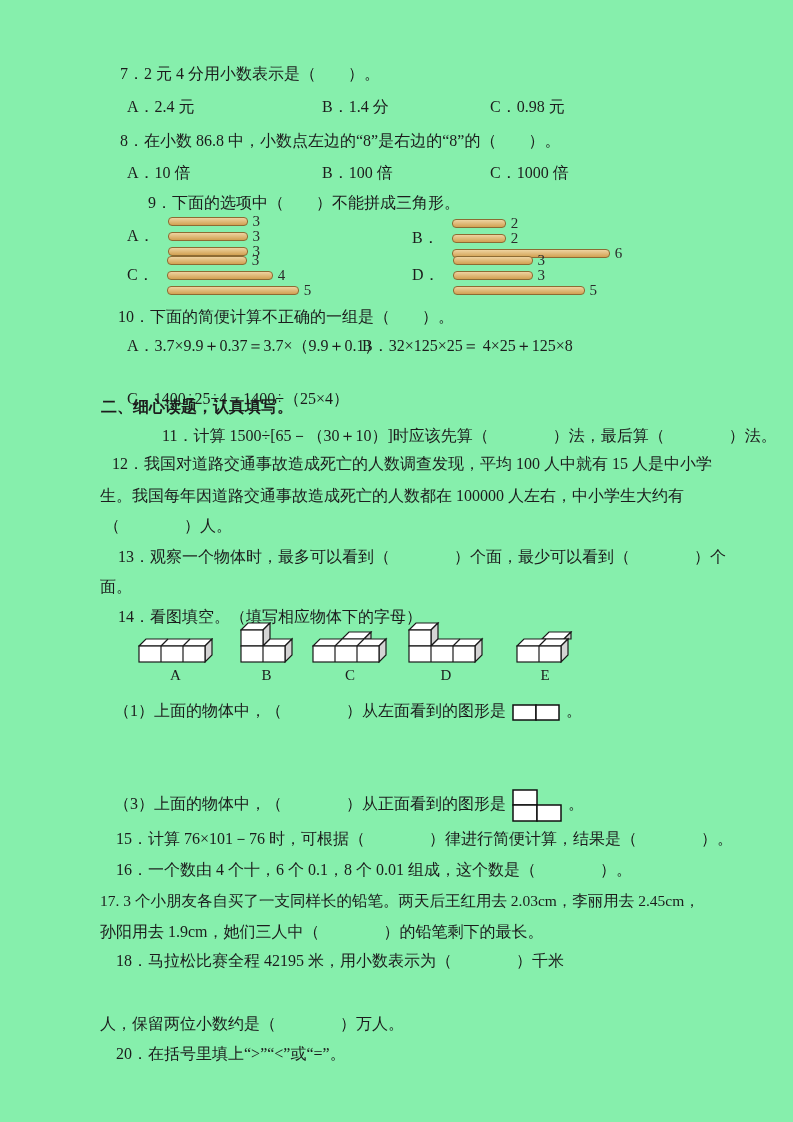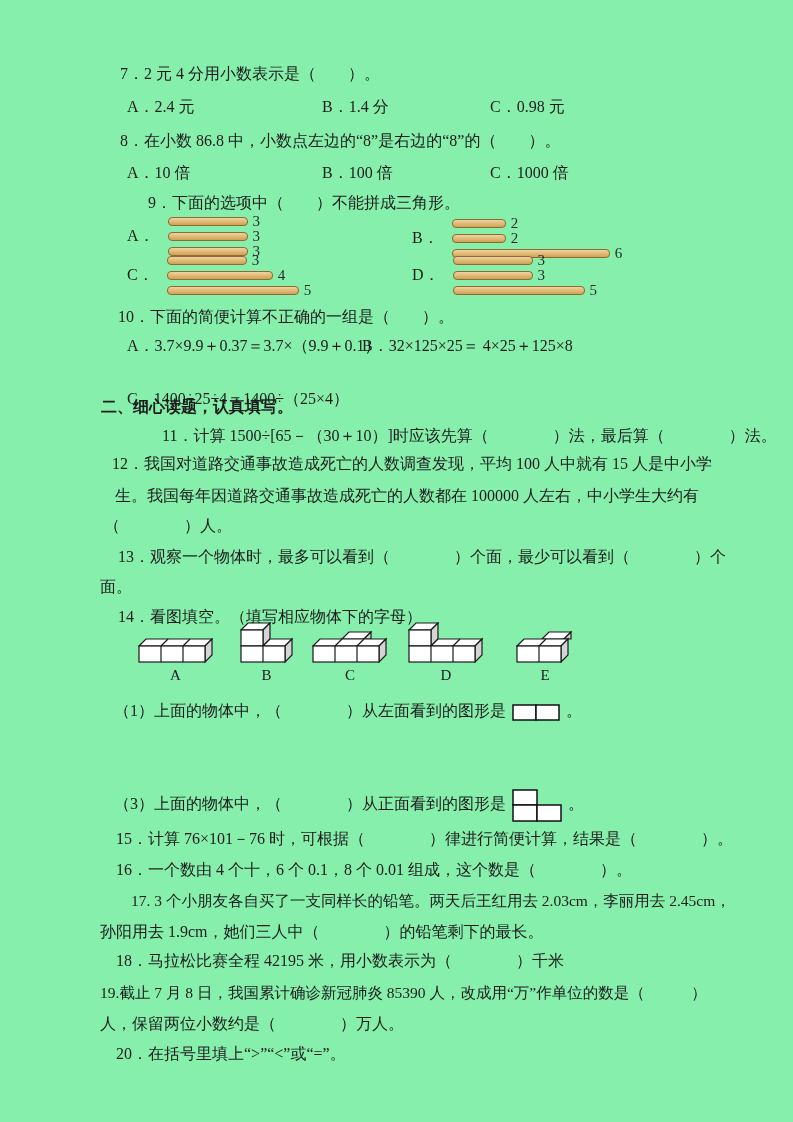--- a/index.html
+++ b/index.html
@@ -126,21 +126,21 @@
   <div class="line" style="left:118px;top:306px;">10．下面的简便计算不正确的一组是（　　）。</div>
   <span class="opt" style="left:127px;top:336px;">A．3.7×9.9＋0.37＝3.7×（9.9＋0.1）</span>
   <span class="opt" style="left:362px;top:336px;text-align:right;">B．32×125×25＝ 4×25＋125×8</span>
   <span class="opt" style="left:127px;top:367px;margin-top:22px;">C．1400÷25÷4＝1400÷（25×4）</span>
 
   <div class="line sec-title" style="left:101px;top:396px;">二、细心读题，认真填写。</div>
 
   <div class="line" style="left:126px;top:425px;margin-left:36px;">11．计算 1500÷[65－（30＋10）]时应该先算（　　　　）法，最后算（　　　　）法。</div>
 
   <div class="line" style="left:112px;top:453px;">12．我国对道路交通事故造成死亡的人数调查发现，平均 100 人中就有 15 人是中小学</div>
-  <div class="line" style="left:100px;top:485px;margin-left:15px;">生。我国每年因道路交通事故造成死亡的人数都在 100000 人左右，中小学生大约有</div>
+  <div class="line" style="left:100px;top:485px;">生。我国每年因道路交通事故造成死亡的人数都在 100000 人左右，中小学生大约有</div>
   <div class="line" style="left:104px;top:515px;">（　　　　）人。</div>
 
   <div class="line" style="left:118px;top:546px;">13．观察一个物体时，最多可以看到（　　　　）个面，最少可以看到（　　　　）个</div>
   <div class="line" style="left:100px;top:576px;">面。</div>
 
   <div class="line" style="left:118px;top:606px;">14．看图填空。（填写相应物体下的字母）</div>
 
   <div class="cubefig" style="left:138px;top:638px;">
     <svg width="75" height="25" viewBox="0 0 75 25">
       <polygon class="cube-face-top" points="1,8 8,1 74,1 67,8"></polygon>
@@ -221,20 +221,19 @@
   <div class="line" style="left:114px;top:789px;">
     <span>（3）上面的物体中，（　　　　）从正面看到的图形是</span><svg class="ansshape" width="51" height="33" viewBox="0 0 51 33">
         <rect class="grid-cell" x="1" y="1" width="24" height="15"></rect>
         <rect class="grid-cell" x="1" y="16" width="24" height="16"></rect>
         <rect class="grid-cell" x="25" y="16" width="24" height="16"></rect>
       </svg><span>。</span>
   </div>
 
   <div class="line" style="left:116px;top:828px;">15．计算 76×101－76 时，可根据（　　　　）律进行简便计算，结果是（　　　　）。</div>
   <div class="line" style="left:116px;top:859px;text-align:center;">16．一个数由 4 个十，6 个 0.1，8 个 0.01 组成，这个数是（　　　　）。</div>
-  <div class="line small" style="left:100px;top:890px;margin-left:31px;">17. 3 个小朋友各自买了一支同样长的铅笔。两天后王红用去 2.03cm，李丽用去 2.45cm，</div>
+  <div class="line small" style="left:100px;top:890px;">17. 3 个小朋友各自买了一支同样长的铅笔。两天后王红用去 2.03cm，李丽用去 2.45cm，</div>
   <div class="line" style="left:100px;top:921px;">孙阳用去 1.9cm，她们三人中（　　　　）的铅笔剩下的最长。</div>
   <div class="line" style="left:116px;top:950px;">18．马拉松比赛全程 42195 米，用小数表示为（　　　　）千米</div>
-  <div class="line small" style="left:100px;top:982px;">19.截止 7 月 8 日，我国累计确诊新冠肺炎 85390 人，改成用“万”作单位的数是（　　　）</div>
   <div class="line" style="left:100px;top:1013px;">人，保留两位小数约是（　　　　）万人。</div>
   <div class="line" style="left:116px;top:1043px;">20．在括号里填上“&gt;”“&lt;”或“=”。</div>
 
 </div>
 
 </body></html>

